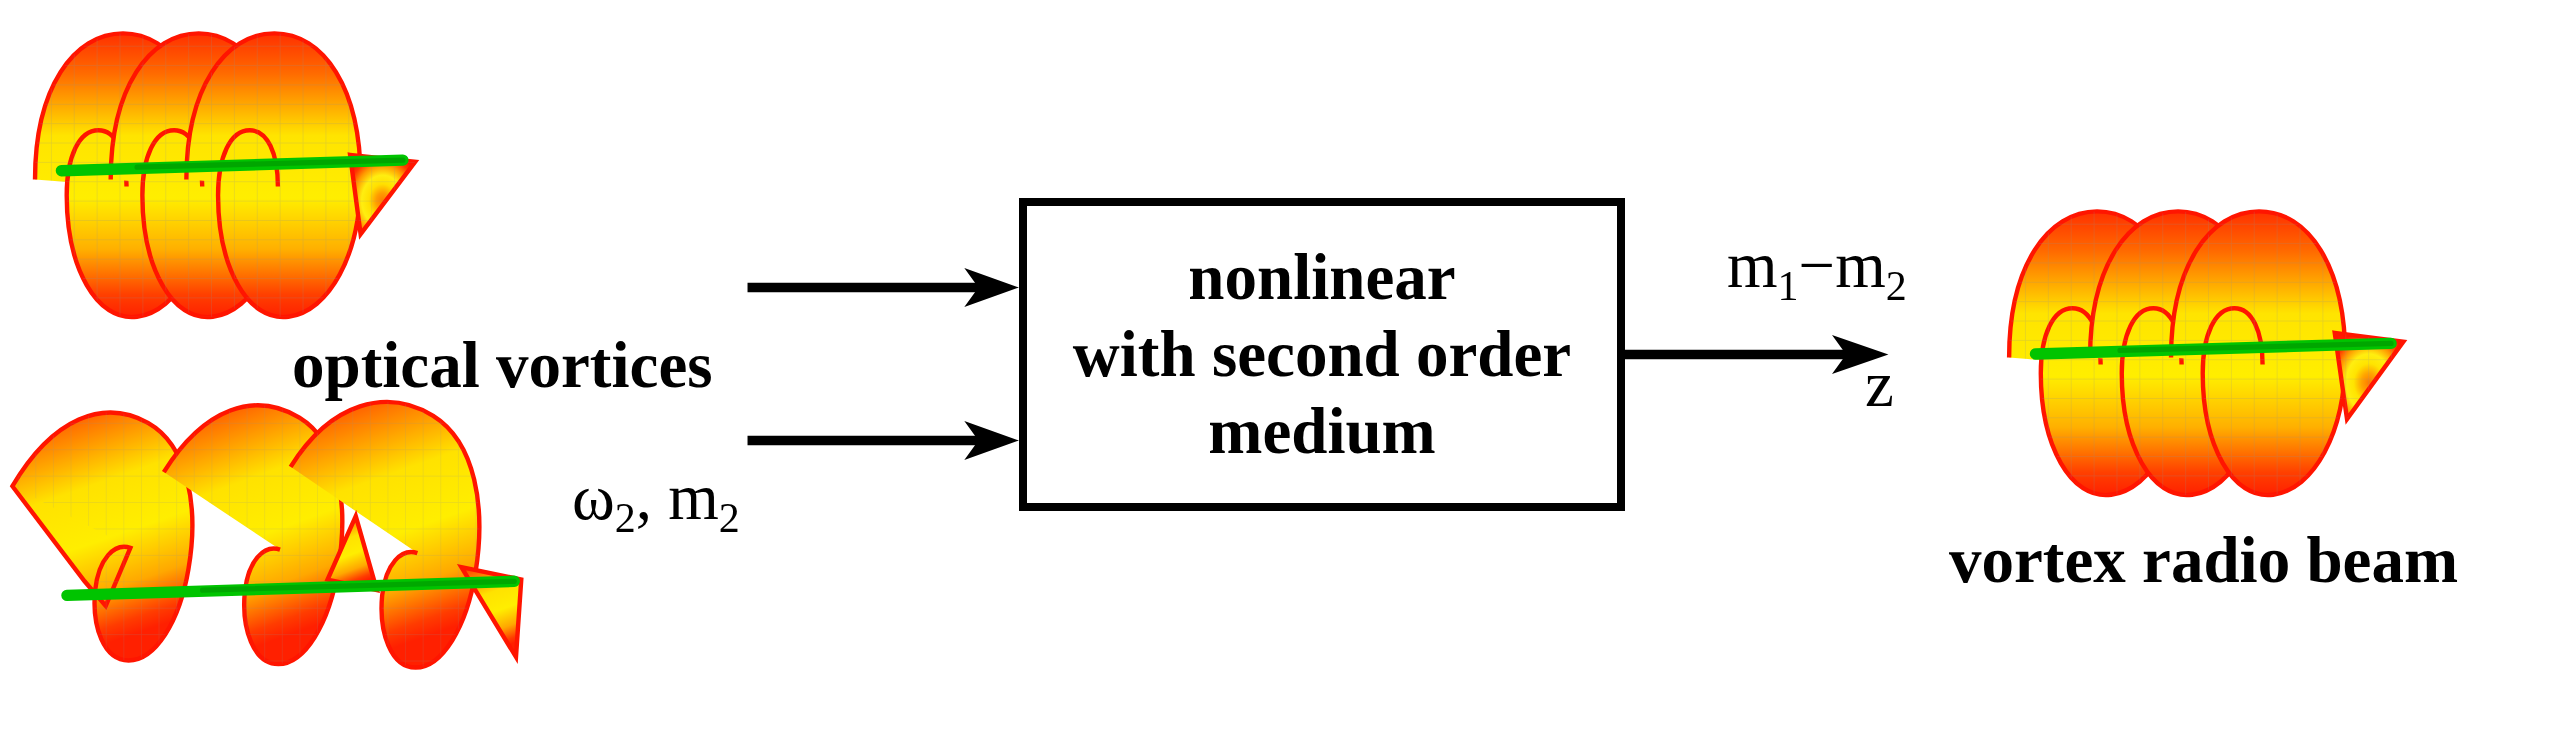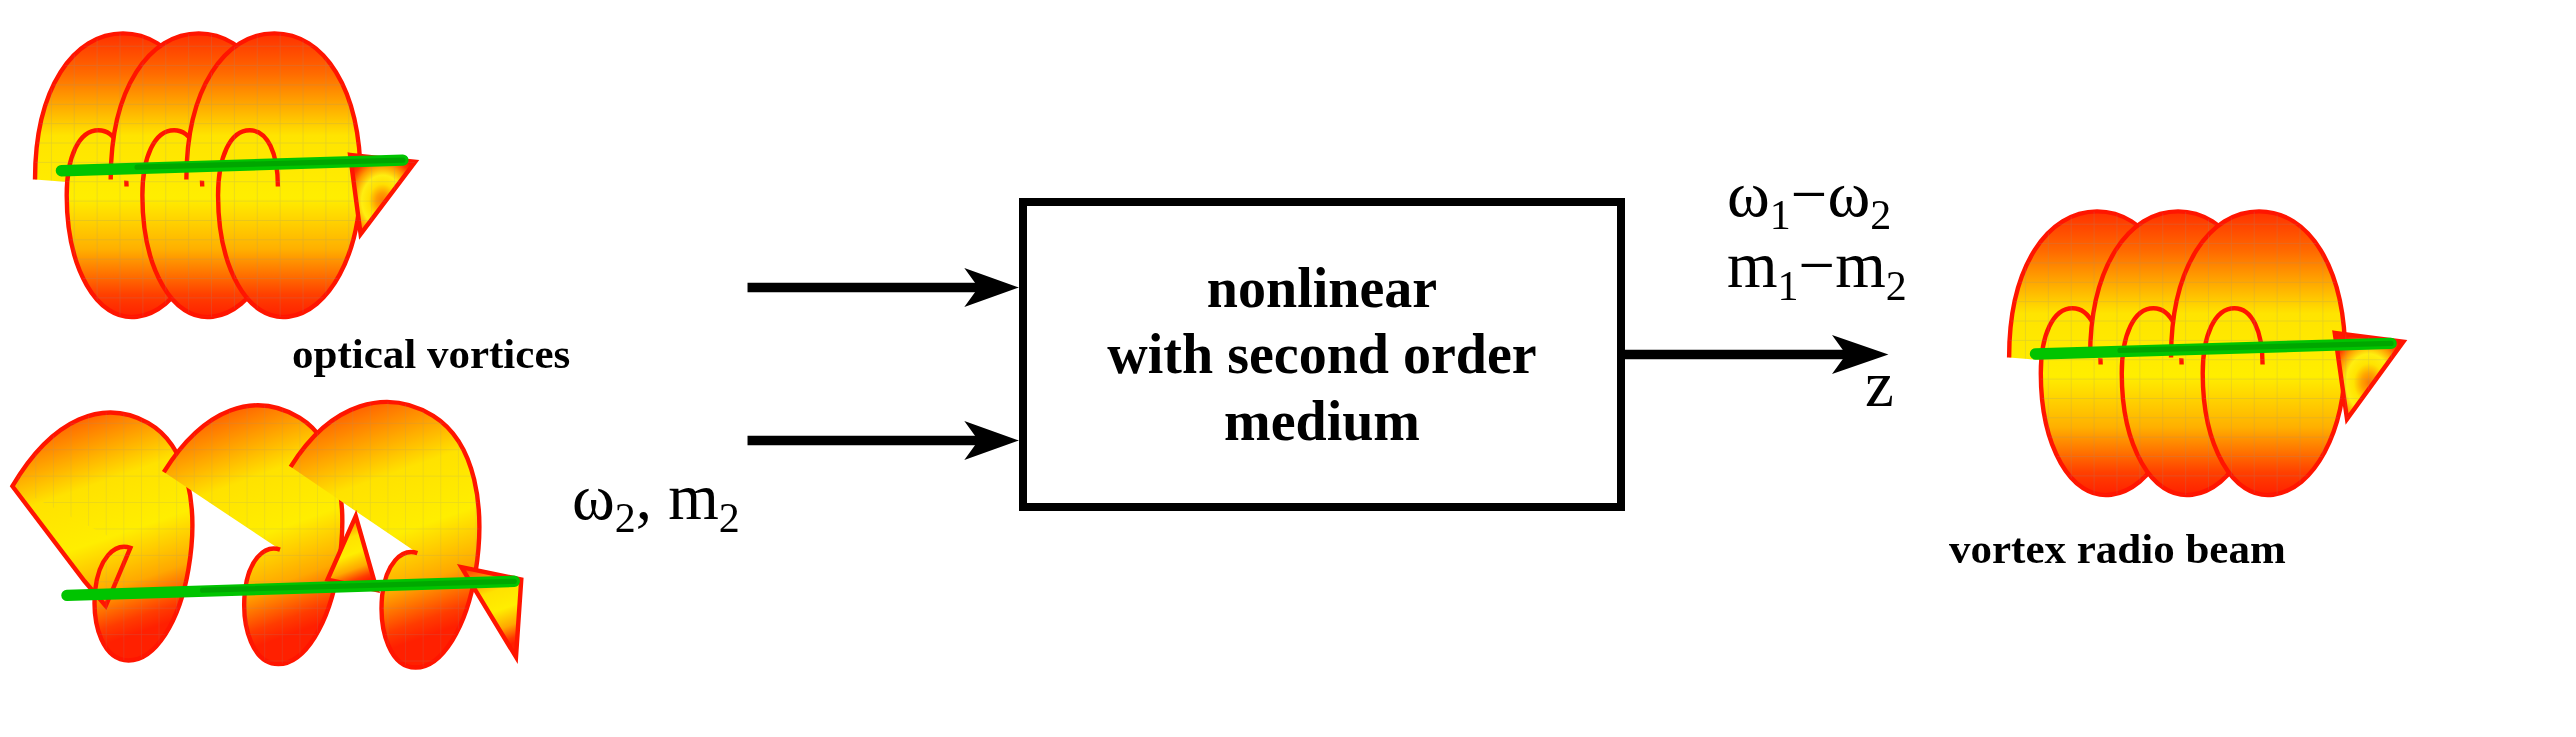--- a/index.html
+++ b/index.html
@@ -3,29 +3,29 @@
 <meta charset="utf-8">
 <style>
   html,body{margin:0;padding:0;background:#ffffff;}
   body{width:2576px;height:738px;position:relative;overflow:hidden;
        font-family:"Liberation Serif",serif;color:#000;}
   .stage{position:absolute;inset:0;}
 
   .lbl{position:absolute;white-space:nowrap;line-height:1.05;}
   .math{font-family:"Liberation Serif",serif;font-size:65px;font-weight:400;}
   .math .sub{font-size:42px;vertical-align:-0.30em;letter-spacing:0px;}
-  .cap{font-family:"Liberation Serif",serif;font-weight:bold;font-size:43px;}
+  .cap{font-family:"Liberation Serif",serif;font-weight:bold;font-size:65px;}
 
   
   .nlbox{position:absolute;left:1019px;top:198px;width:606px;height:313px;
          border:8px solid #000;background:#fff;box-sizing:border-box;
          display:flex;flex-direction:column;align-items:center;
          justify-content:center;}
   .nlbox .line{font-family:"Liberation Serif",serif;font-weight:bold;
-               font-size:56px;line-height:1.18;text-align:center;
+               font-size:65px;line-height:1.18;text-align:center;
                white-space:nowrap;}
 
   .arrowwrap{position:absolute;}
   .vortexwrap{position:absolute;}
   svg{display:block;overflow:visible;}
 </style>
 </head>
 <body>
 
 <div class="stage">
@@ -177,23 +177,20 @@
     <div class="line">medium</div>
   </div>
 
   <div class="arrowwrap" style="left:1624px;top:328px;width:275px;height:53px;">
     <svg width="275" height="53" viewBox="0 0 312 60">
       <path d="M0 30 L272 30" stroke="#000" stroke-width="11" fill="none"></path>
       <path d="M300 30 L236 8 L252 30 L236 52 Z" fill="#000"></path>
     </svg>
   </div>
 
-  <div class="lbl math" style="left:1727px;top:160px;">
-    <span>ω</span><span class="sub">1</span><span>−</span><span>ω</span><span class="sub">2</span>
-  </div>
 
   <div class="lbl math" style="left:1727px;top:231px;">
     <span>m</span><span class="sub">1</span><span>−</span><span>m</span><span class="sub">2</span>
   </div>
 
   <div class="lbl math it" style="left:1865px;top:350px;">z</div>
 
   <div class="vortexwrap" style="left:1979px;top:185px;width:546px;height:352px;">
     <svg width="546" height="352" viewBox="0 0 620 400">
       <defs>

